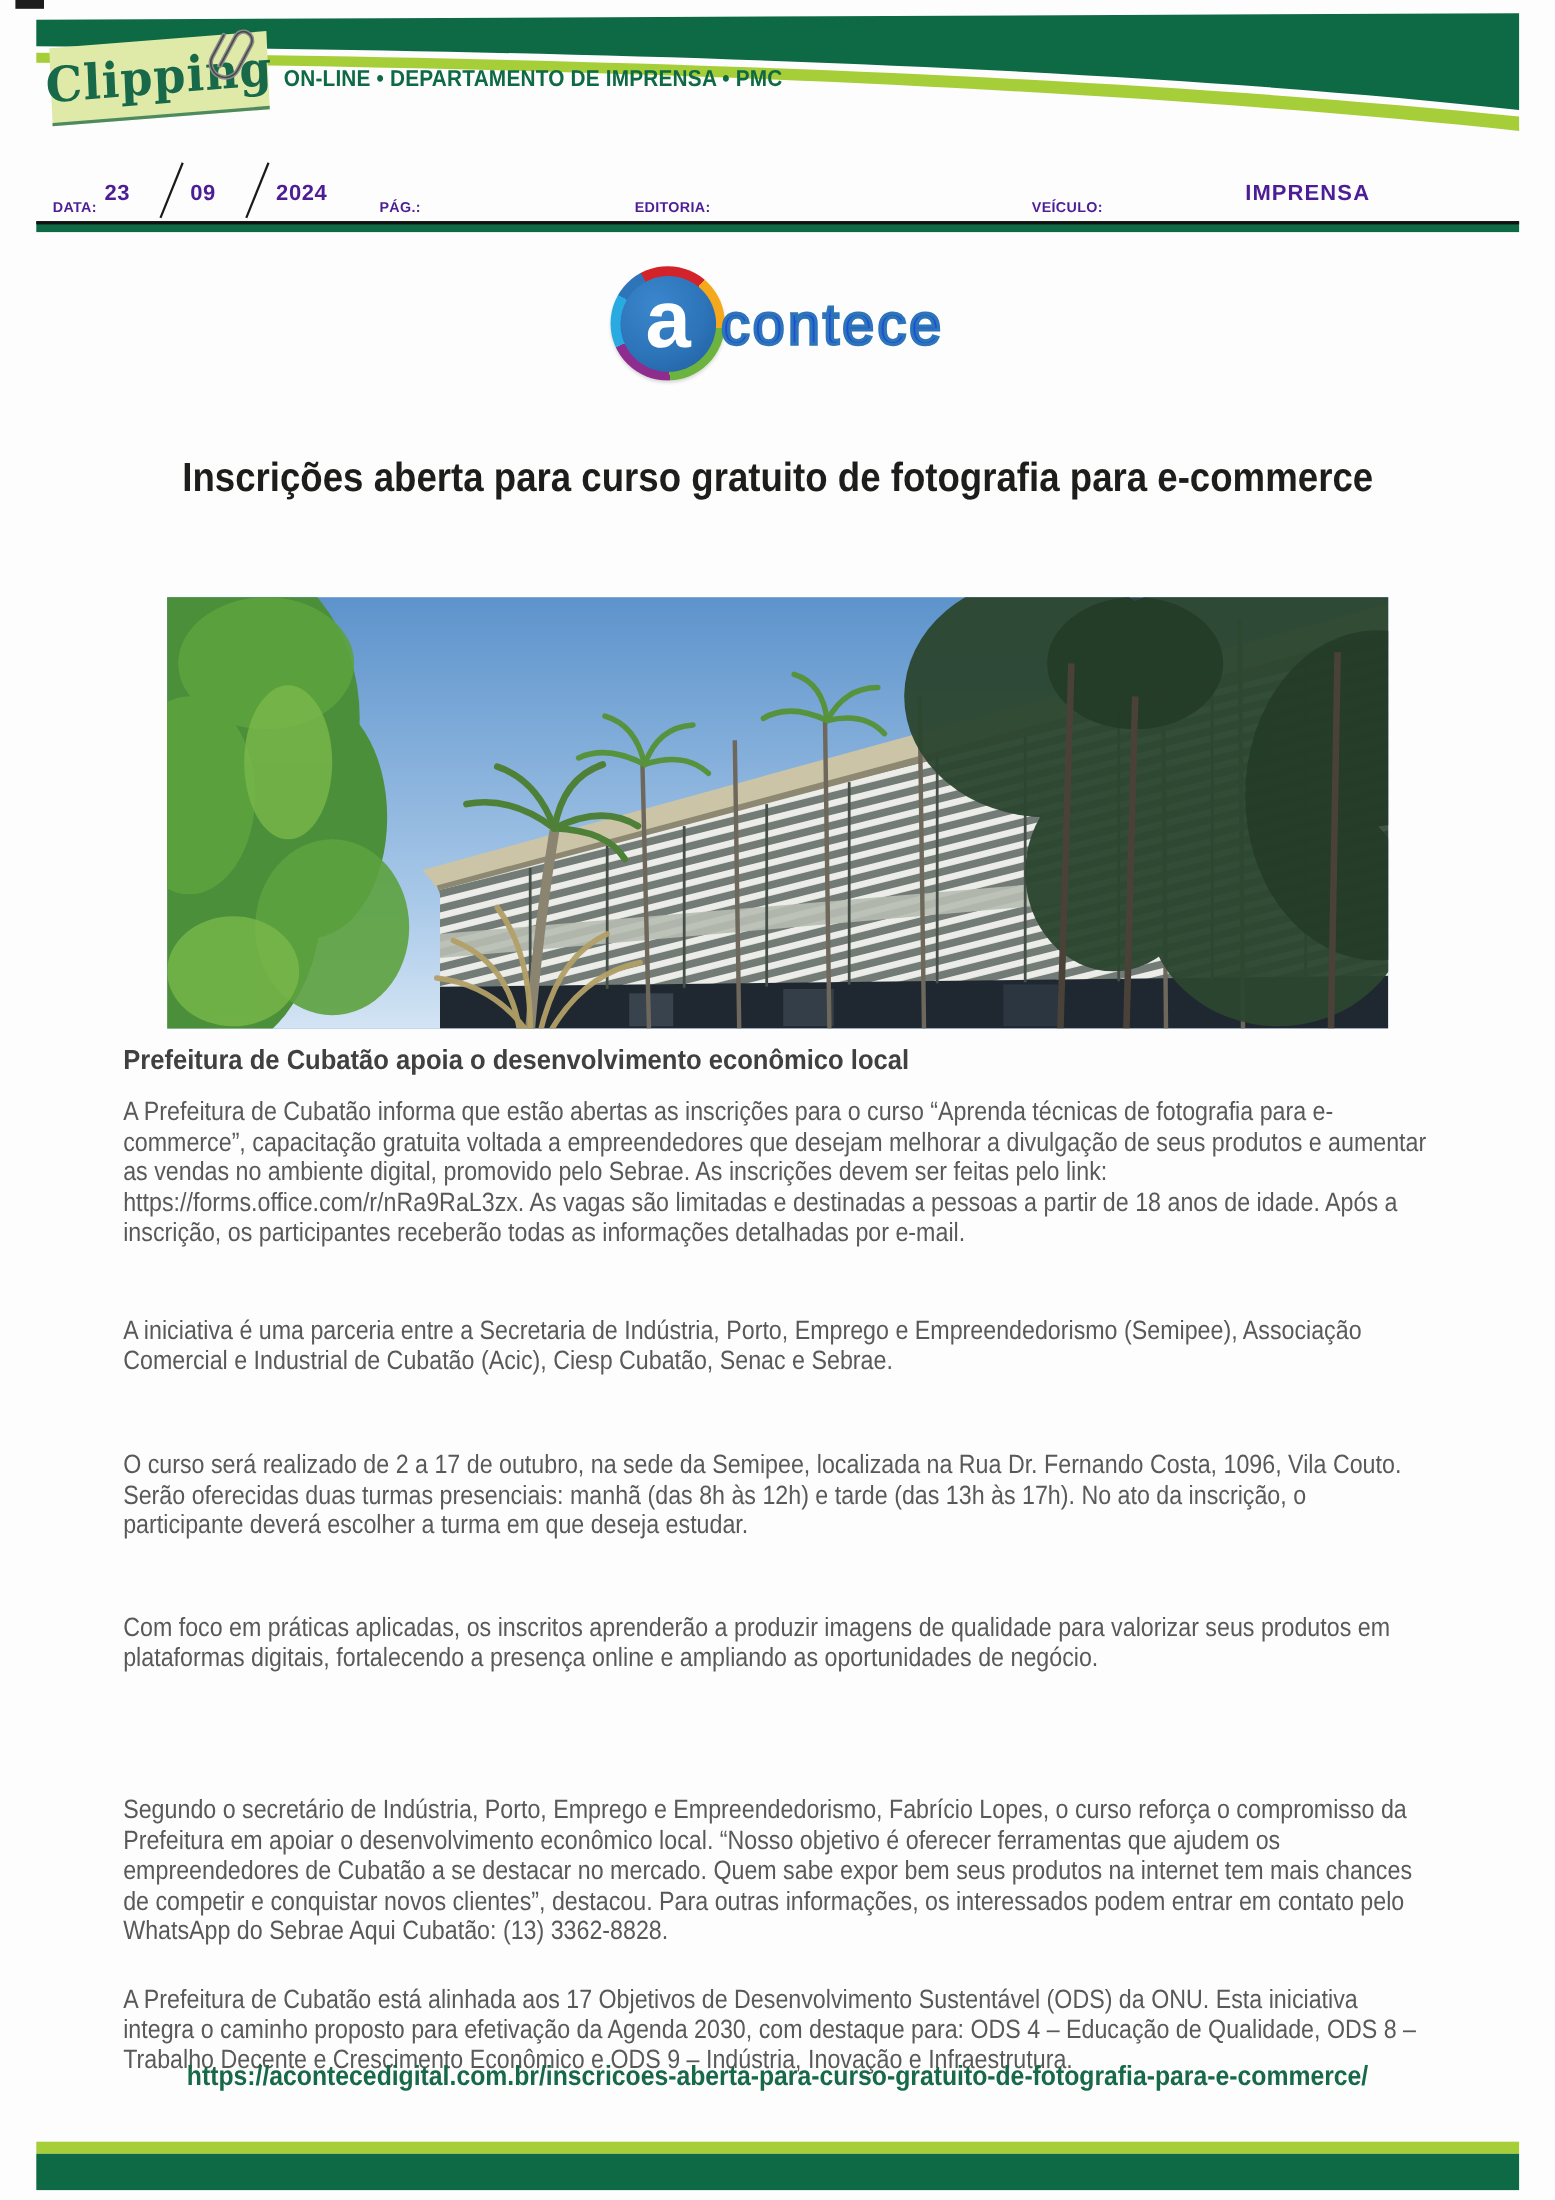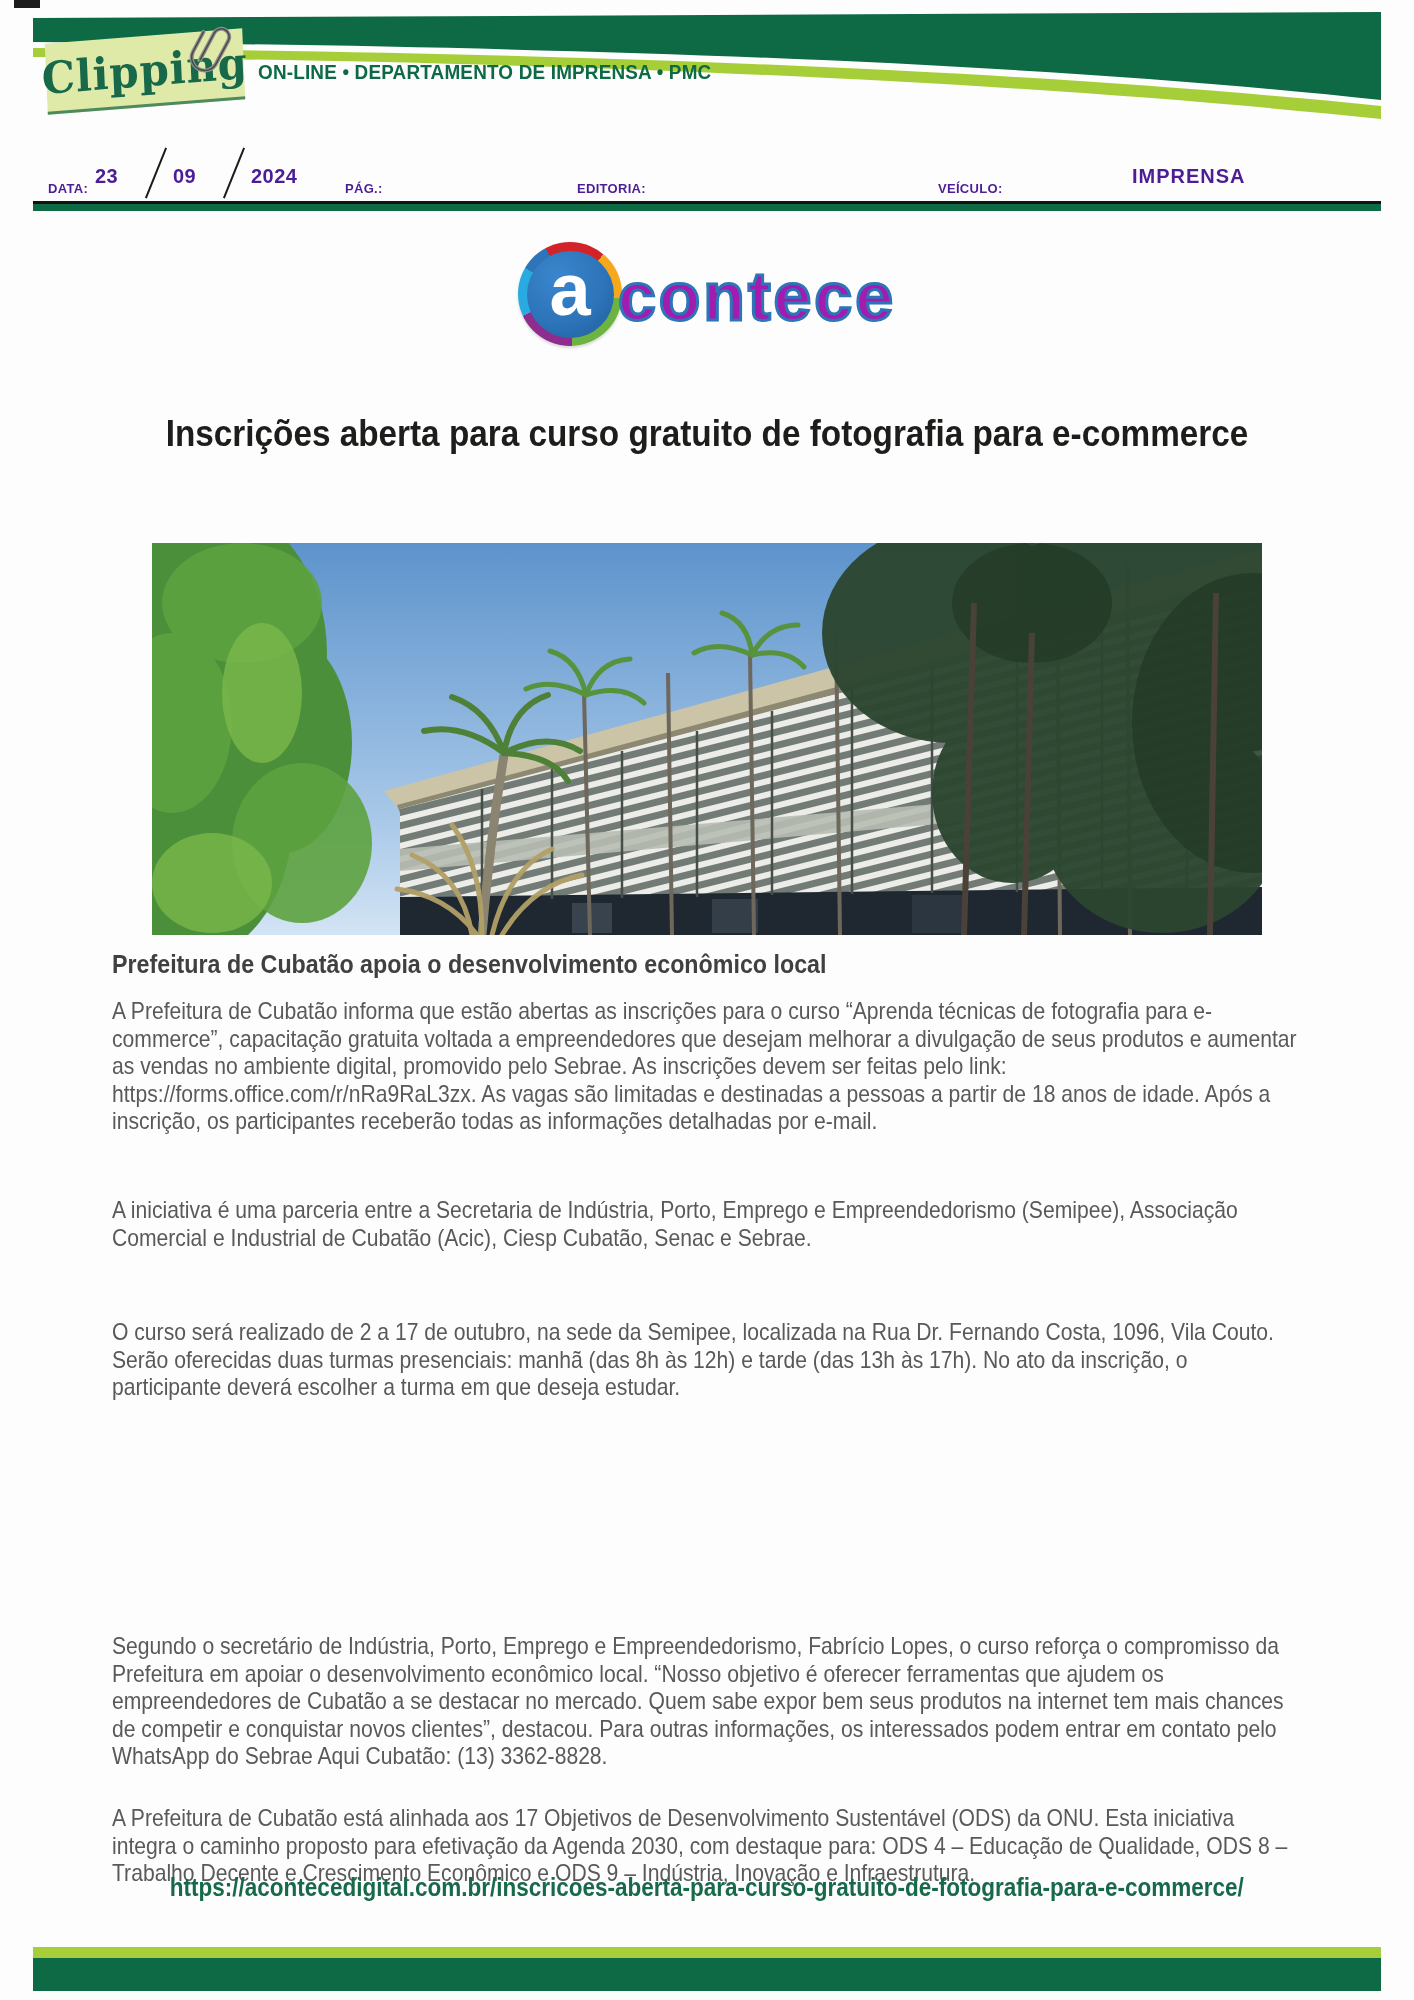--- a/index.html
+++ b/index.html
@@ -43,21 +43,21 @@
     display:flex; align-items:center; justify-content:center;
     box-shadow:0 2px 3px rgba(0,0,0,.15);
   }
   .logo-inner {
     width:87px; height:87px; border-radius:50%;
     background:radial-gradient(circle at 36% 30%, #3a86cd 0%, #2d74b9 55%, #1f5e9e 100%);
     display:flex; align-items:center; justify-content:center;
   }
   .logo-a { color:#ffffff; font-size:74px; font-weight:700; line-height:1; margin-top:-8px; }
   .logo-rest {
-    font-size:68px; font-weight:700; color:#a21caf; line-height:1;
+    font-size:52px; font-weight:400; color:#1d4ed8; line-height:1;
     -webkit-text-stroke:3px #2d74b9; letter-spacing:3px; margin-left:-4px; margin-top:4px;
   }
   
   .title {
     position:absolute; top:408px; left:57px; width:1300px; text-align:center;
     font-size:37px; font-weight:700; color:#1d1d1b; line-height:51px;
     transform:scaleX(.9); transform-origin:50% 0;
   }
   .photo { position:absolute; left:152px; top:543px; width:1110px; height:392px; background:#7fa6cf; }
   .photo svg { display:block; width:100%; height:100%; }
@@ -246,20 +246,23 @@
 
   <div class="para p1">
       <div class="inner">A Prefeitura de Cubatão informa que estão abertas as inscrições para o curso “Aprenda técnicas de fotografia para e-commerce”, capacitação gratuita voltada a empreendedores que desejam melhorar a divulgação de seus produtos e aumentar as vendas no ambiente digital, promovido pelo Sebrae. As inscrições devem ser feitas pelo link: https://forms.office.com/r/nRa9RaL3zx.  As vagas são limitadas e destinadas a pessoas a partir de 18 anos de idade. Após a inscrição, os participantes receberão todas as informações detalhadas por e-mail.</div>
     </div>
   <div class="para p2">
       <div class="inner">A iniciativa é uma parceria entre a Secretaria de Indústria, Porto, Emprego e Empreendedorismo (Semipee), Associação Comercial e Industrial de Cubatão (Acic), Ciesp Cubatão, Senac e Sebrae.</div>
     </div>
   <div class="para p3">
       <div class="inner">O curso será realizado de 2 a 17 de outubro, na sede da Semipee, localizada na Rua Dr. Fernando Costa, 1096, Vila Couto. Serão oferecidas duas turmas presenciais: manhã (das 8h às 12h) e tarde (das 13h às 17h). No ato da inscrição, o participante deverá escolher a turma em que deseja estudar.</div>
     </div>
+  <div class="para p4">
+      <div class="inner">Com foco em práticas aplicadas, os inscritos aprenderão a produzir imagens de qualidade para valorizar seus produtos em plataformas digitais, fortalecendo a presença online e ampliando as oportunidades de negócio.</div>
+    </div>
   <div class="para p5">
       <div class="inner">Segundo o secretário de Indústria, Porto, Emprego e Empreendedorismo, Fabrício Lopes, o curso reforça o compromisso da Prefeitura em apoiar o desenvolvimento econômico local. “Nosso objetivo é oferecer ferramentas que ajudem os empreendedores de Cubatão a se destacar no mercado. Quem sabe expor bem seus produtos na internet tem mais chances de competir e conquistar novos clientes”, destacou. Para outras informações, os interessados podem entrar em contato pelo WhatsApp do Sebrae Aqui Cubatão: (13) 3362-8828.</div>
     </div>
   <div class="para p6">
       <div class="inner">A Prefeitura de Cubatão está alinhada aos 17 Objetivos de Desenvolvimento Sustentável (ODS) da ONU. Esta iniciativa integra o caminho proposto para efetivação da Agenda 2030, com destaque para: ODS 4 – Educação de Qualidade, ODS 8 – Trabalho Decente e Crescimento Econômico e ODS 9 – Indústria, Inovação e Infraestrutura.</div>
     </div>
 
   <div class="source-link">
     <a href="#" class="inner">https://acontecedigital.com.br/inscricoes-aberta-para-curso-gratuito-de-fotografia-para-e-commerce/</a>
   </div>

